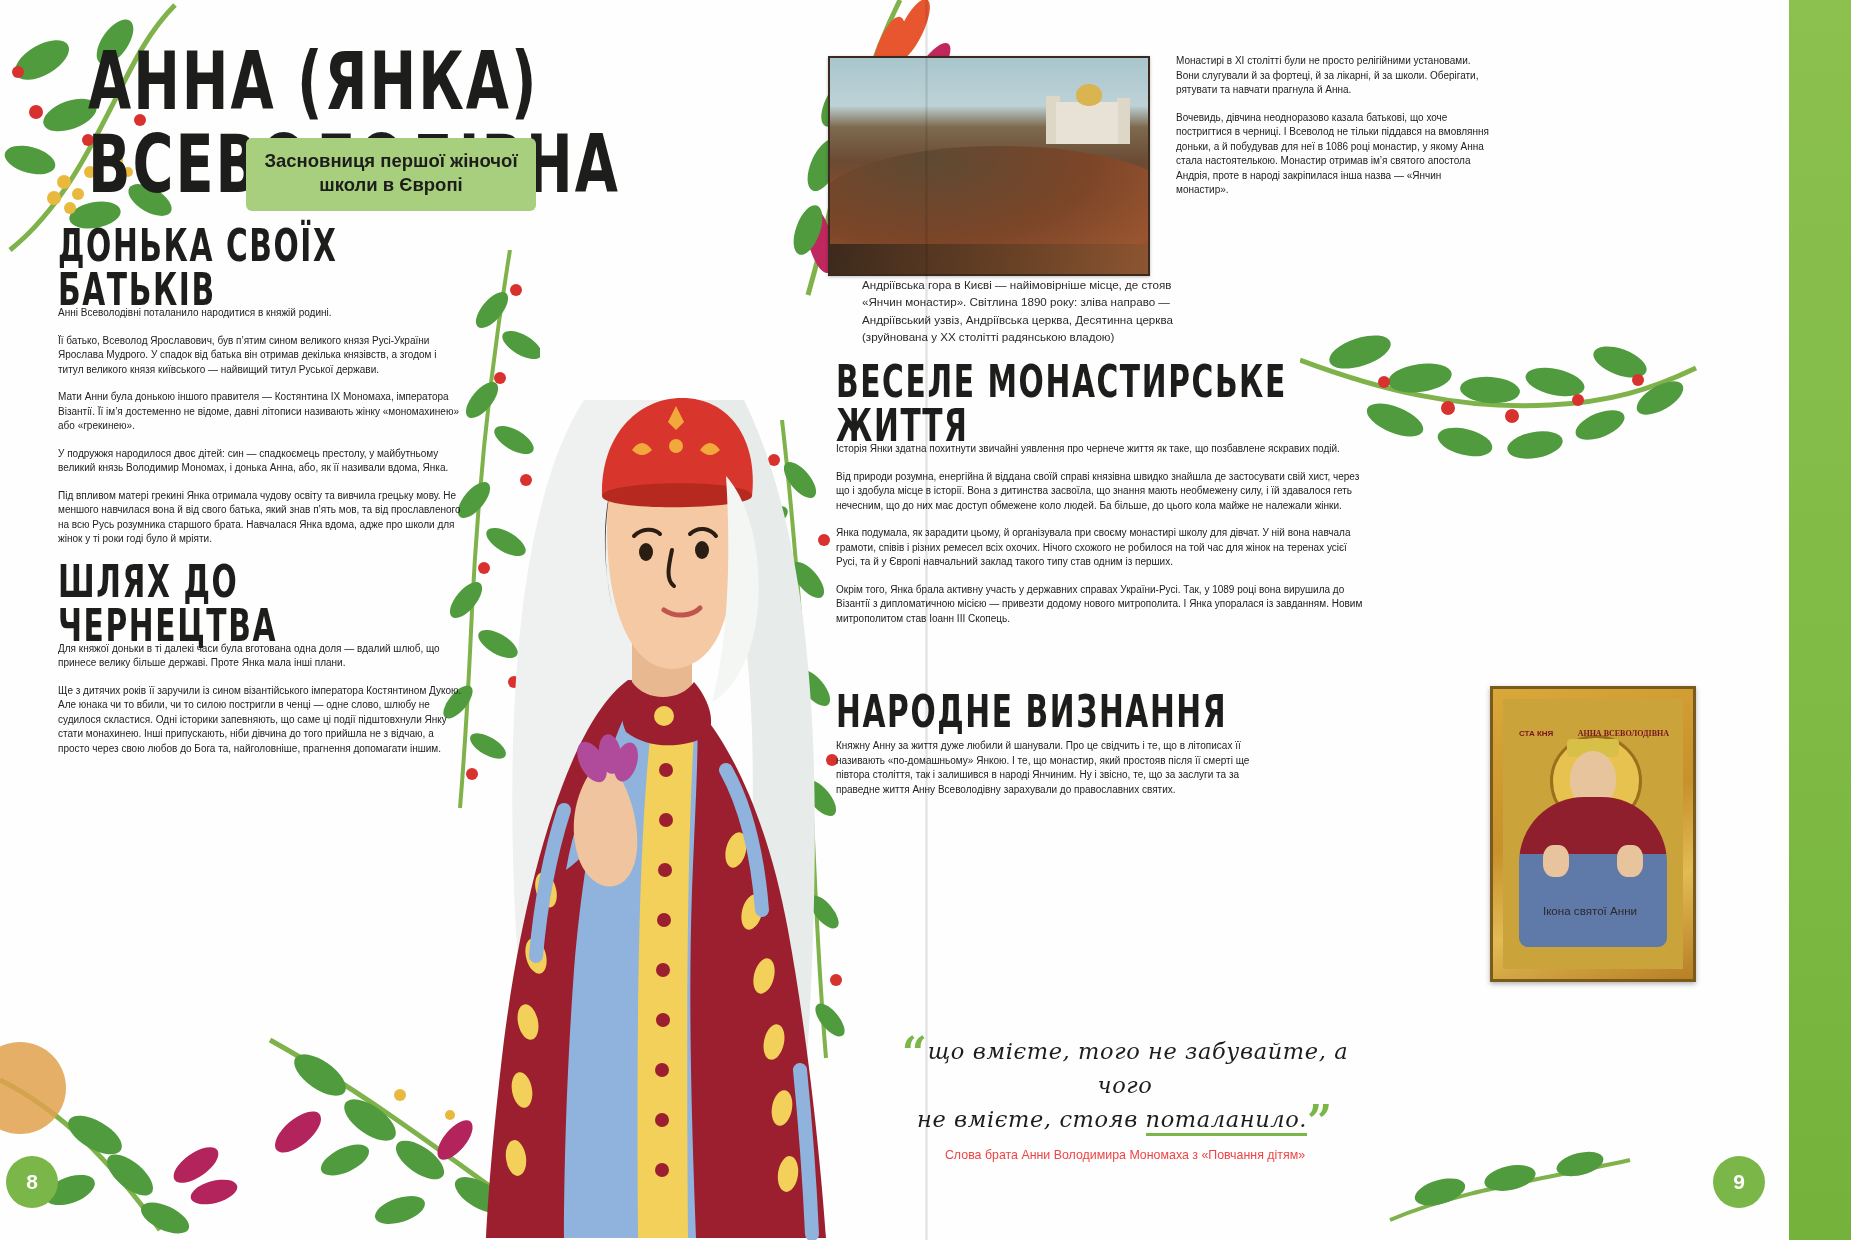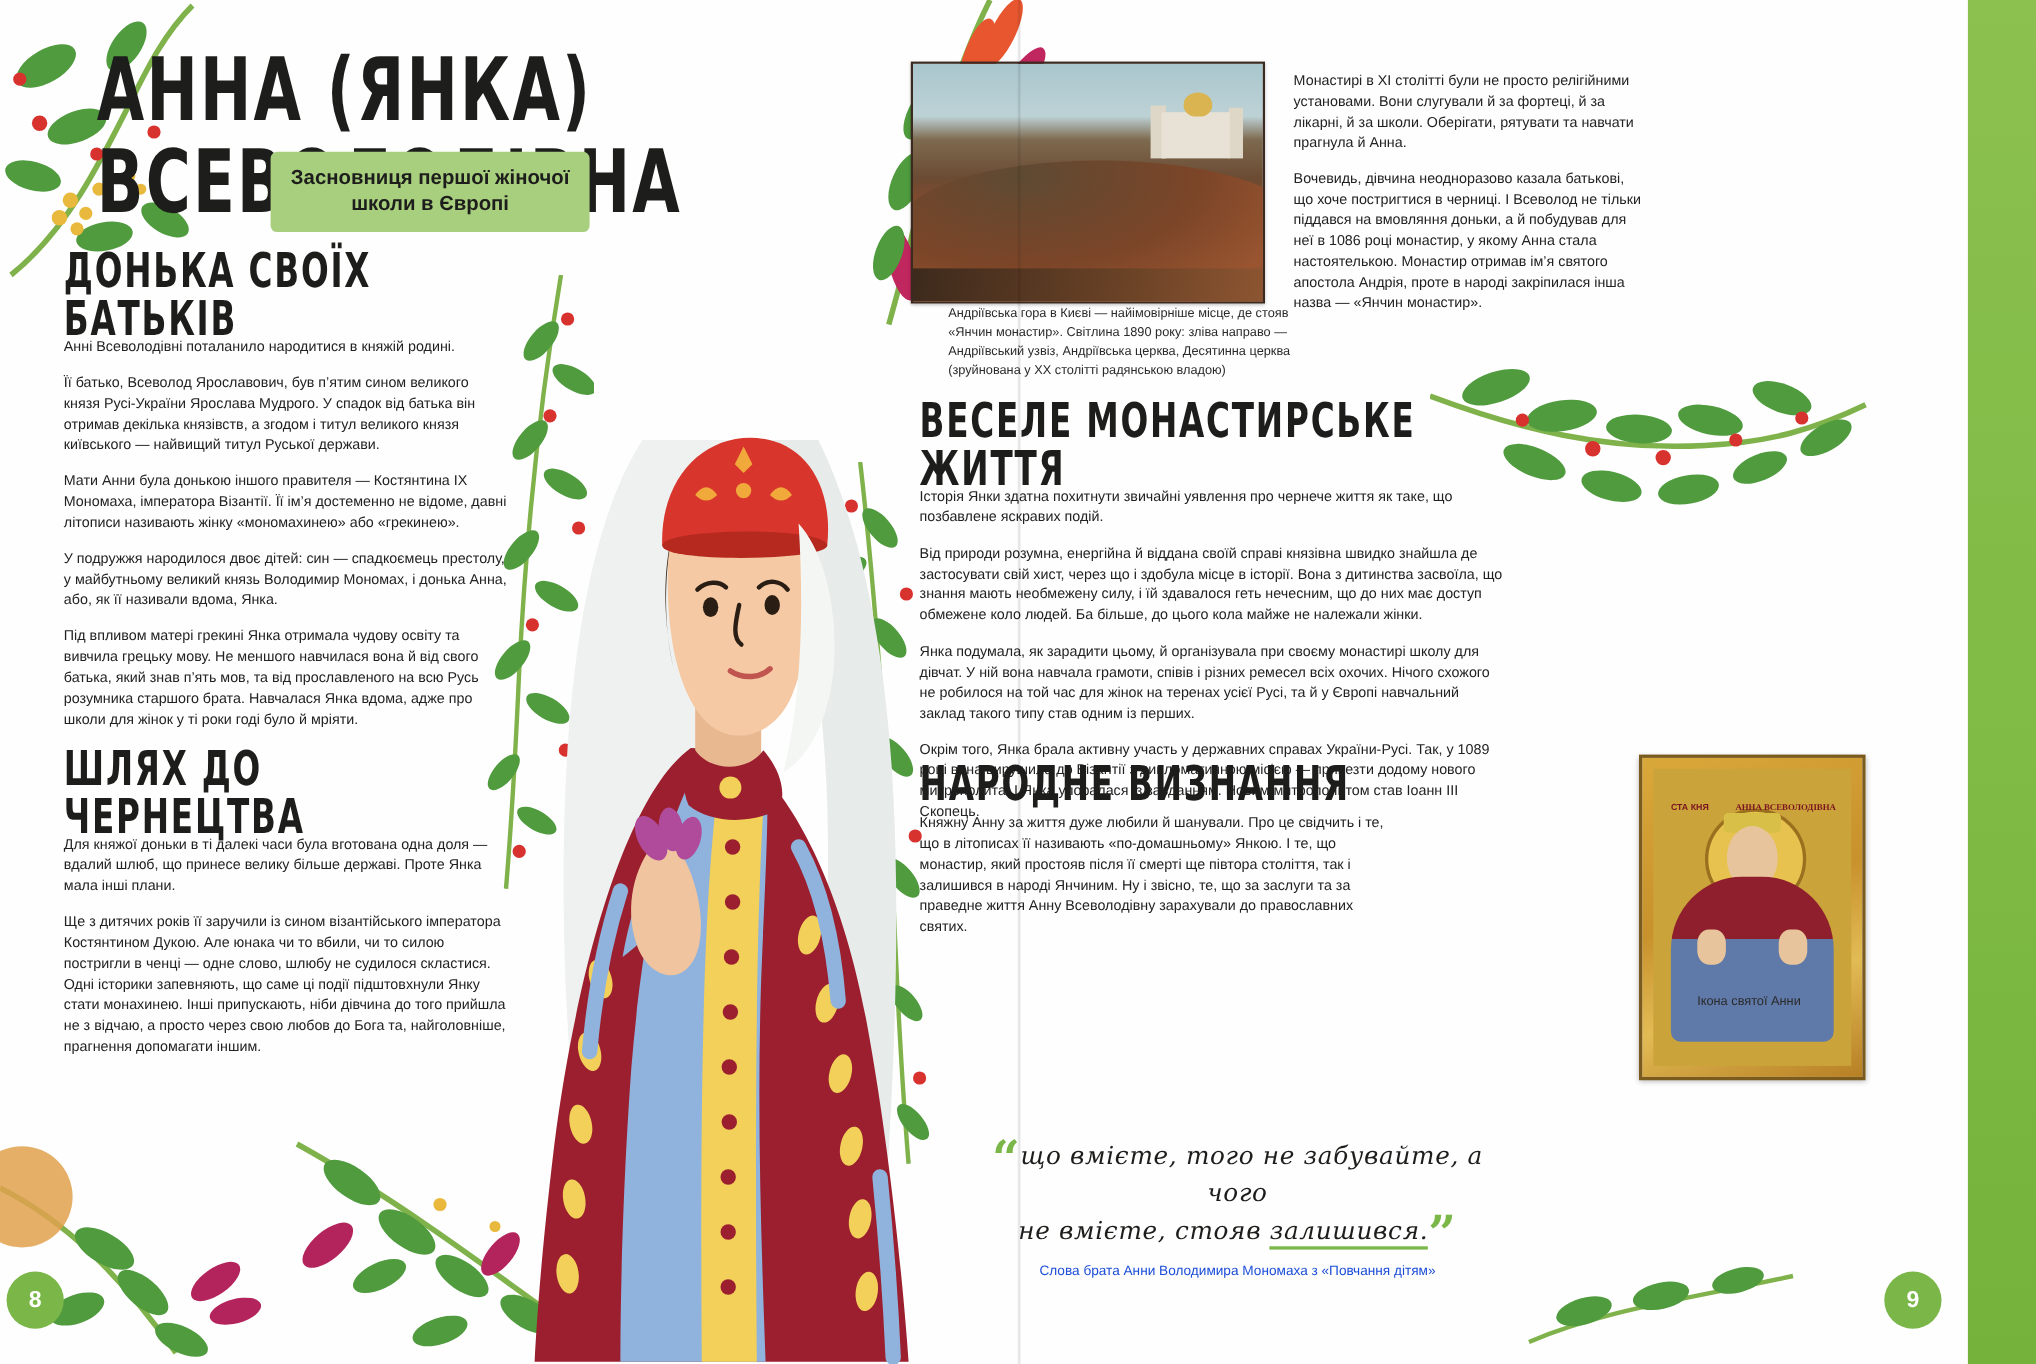--- a/index.html
+++ b/index.html
@@ -49,21 +49,21 @@
     text-align:center;
   }
   h2.sec{
     font-family:"DejaVu Sans Condensed","Liberation Sans Narrow","Liberation Sans",sans-serif;
     font-weight:bold;color:#1d1d1b;letter-spacing:1.6px;
     margin:0 0 16px 0;font-size:33px;line-height:1;
     transform:scaleY(1.32);transform-origin:left top;
   }
   
   .col p{
-    margin:14px 0 13px 0;font-size:13px;line-height:1.45;color:#222;
+    margin:4px 0 13px 0;font-size:10px;line-height:1.45;color:#222;
   }
   .col{position:absolute;}
   #col-left  {left:58px;  top:224px; width:404px;}
   #col-right {left:1176px;top:50px;  width:318px;}
   #col-mid   {left:836px; top:360px; width:535px;}
   #col-mid2  {left:836px; top:690px; width:440px;}
   .gap-top{margin-top:40px;}
   
   .photo{
     position:absolute;left:828px;top:56px;width:318px;height:216px;
@@ -144,21 +144,21 @@
   .quote{
     font-family:"DejaVu Serif","Liberation Serif",serif;
     font-style:italic;font-size:22.5px;line-height:1.5;color:#1d1d1b;
     text-align:center;letter-spacing:.6px;
   }
   .quote .qmark{
     color:#7ab648;font-size:44px;font-family:"DejaVu Serif",serif;
     font-style:normal;line-height:0;vertical-align:-10px;font-weight:bold;
   }
   .quote-src{
-    margin-top:12px;text-align:center;font-size:12.4px;color:#1d4ed8;
+    margin-top:12px;text-align:center;font-size:12.4px;color:#ef4444;
   }
   .u-green{border-bottom:3px solid #7ab648;padding-bottom:1px;}
   
   #illus{position:absolute;left:396px;top:250px;width:520px;height:990px;}
   
   .leafsvg{position:absolute;pointer-events:none;}
 </style>
 </head>
 <body>
 
@@ -474,21 +474,21 @@
       <div class="hand-r"></div>
       <div class="icon-text-l">СТА КНЯ</div>
       <div class="icon-text-r">АННА ВСЕВОЛОДІВНА</div>
     </div>
   </div>
   <div class="icon-caption">Ікона святої Анни</div>
 
   <div class="quote-wrap">
     <div class="quote">
       <span class="qmark">“</span><span>що вмієте, того не забувайте, а чого</span><br>
-      <span>не вмієте, стояв </span><span class="u-green">залишився.</span><span class="qmark">”</span>
+      <span>не вмієте, стояв </span><span class="u-green">поталанило.</span><span class="qmark">”</span>
     </div>
     <div class="quote-src">Слова брата Анни Володимира Мономаха з «Повчання дітям»</div>
   </div>
 
   <div class="side-tab">
     <div class="tab-text">НАВЧАТИ Й РЯТУВАТИ</div>
   </div>
   <div class="pgnum left">8</div>
   <div class="pgnum right">9</div>
 

